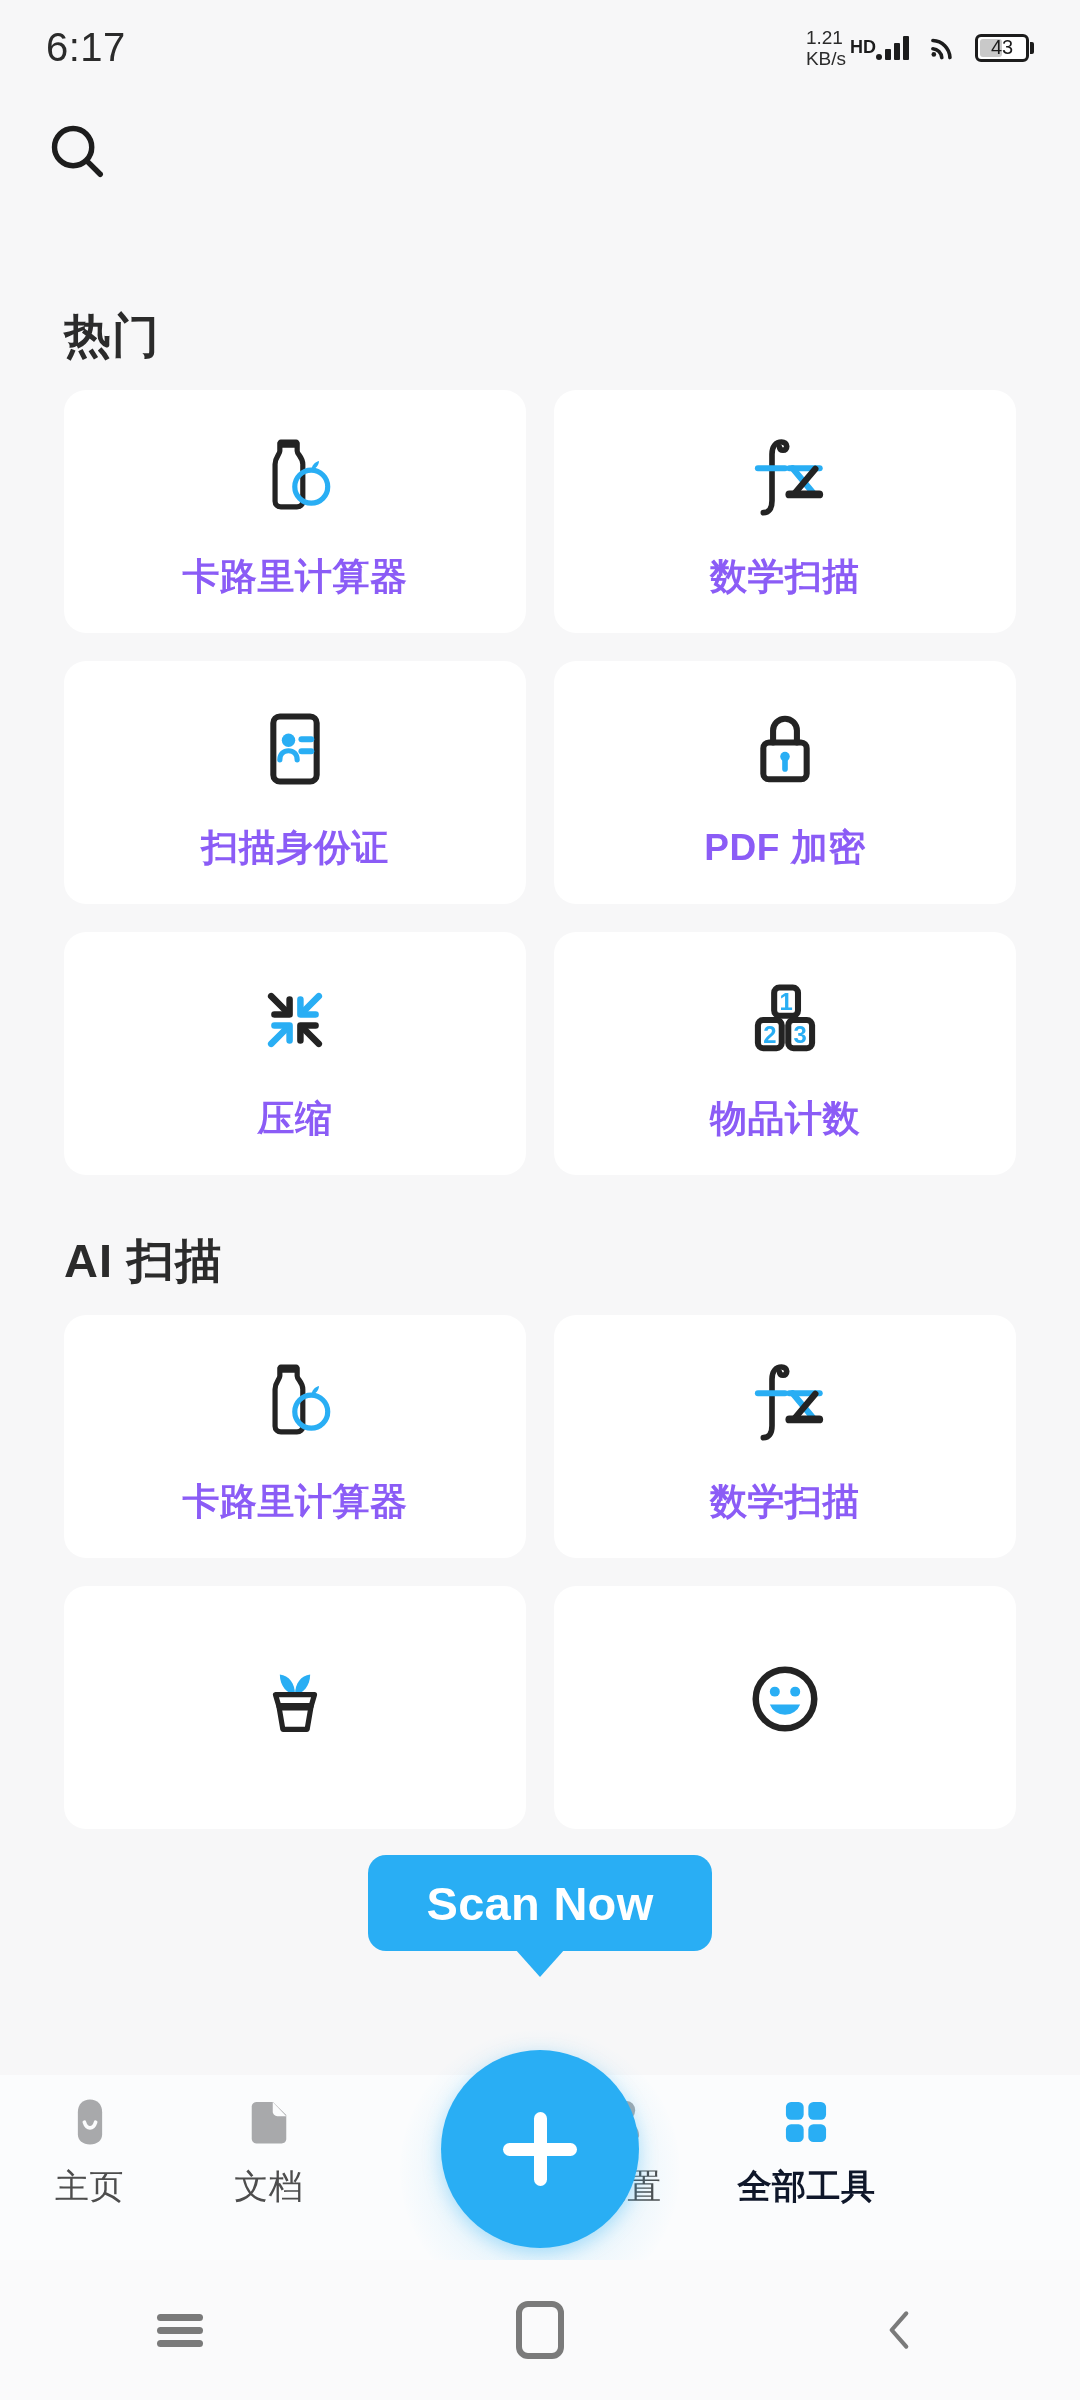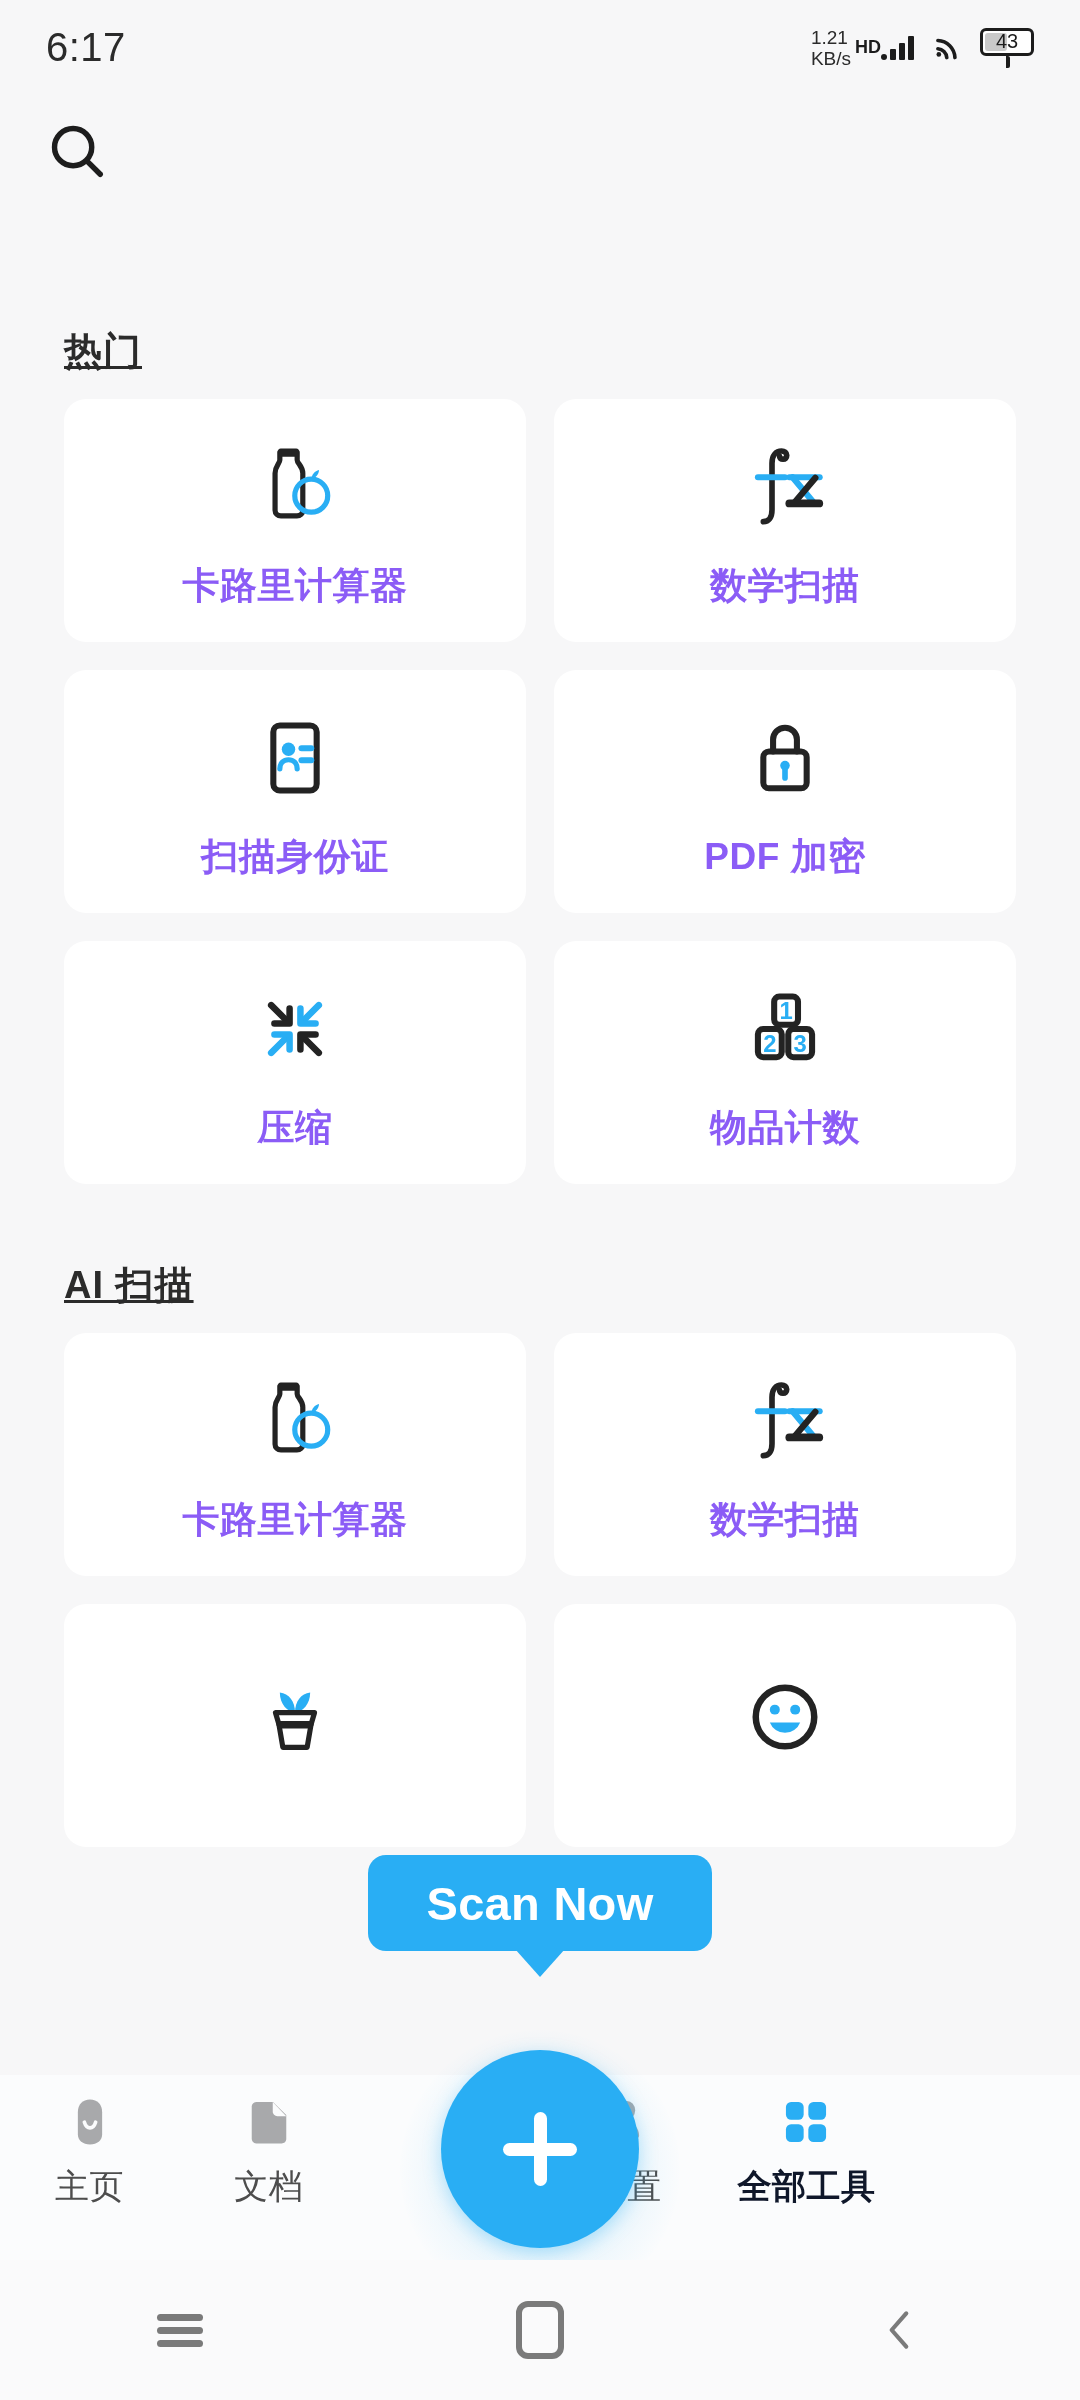--- a/index.html
+++ b/index.html
@@ -23,38 +23,38 @@
               font-size:19px; line-height:21px; color:#2b2b2b; font-weight:400; }
   #hd-signal { display:flex; align-items:center; position:relative; }
   #hd-label { font-size:18px; font-weight:bold; color:#1c1c1c; line-height:16px; margin-bottom:1px; margin-left:-12px;}
   .bars { display:flex; align-items:flex-end; gap:3px; height:24px; }
   .bars i { display:block; width:6px; background:#1c1c1c; border-radius:1px; }
   .bars i:nth-child(1){ height:6px; border-radius:3px; }
   .bars i:nth-child(2){ height:11px; }
   .bars i:nth-child(3){ height:17px; }
   .bars i:nth-child(4){ height:24px; }
   #wifi-icon { width:34px; height:28px; }
-  #battery { display:flex; align-items:center;flex-direction:column; }
+  #battery { display:flex; align-items:center; }
   .batt-body {
     width:54px; height:28px; border:3px solid #1c1c1c; border-radius:6px;
     display:flex; align-items:center; justify-content:center; position:relative; background:#fff;
   }
   .batt-fill { position:absolute; left:2px; top:2px; bottom:2px; width:46%; background:#c9c9c9; border-radius:3px; }
   .batt-num { position:relative; font-size:20px; color:#1c1c1c; font-weight:500; z-index:2; }
   .batt-tip { width:4px; height:12px; background:#1c1c1c; border-radius:0 2px 2px 0; margin-left:1px; }
 
   
   #search-row { position:absolute; top:120px; left:46px; }
   #search-icon { width:62px; height:62px; cursor:pointer; }
 
   
   #content { position:absolute; top:250px; left:0; width:1080px; height:1900px; }
   .section-title {
-    font-size:38px; font-weight:bold; color:#2b2b2b;
-    margin:76px 0 22px 64px; letter-spacing:1px;text-decoration:underline;
+    font-size:47px; font-weight:bold; color:#2b2b2b;
+    margin:55px 0 22px 64px; letter-spacing:1px;
   }
   .grid { display:grid; grid-template-columns:1fr 1fr; gap:28px; padding:0 64px; }
   .card {
     background:#ffffff; border-radius:22px; height:243px;
     display:flex; flex-direction:column; align-items:center; justify-content:center;
     cursor:pointer;
   }
   .card .ico { height:112px; display:flex; align-items:center; justify-content:center; margin-bottom:18px; }
   .card .lbl { font-size:37px; font-weight:bold; color:#8b5cf6; letter-spacing:.5px; }
 

